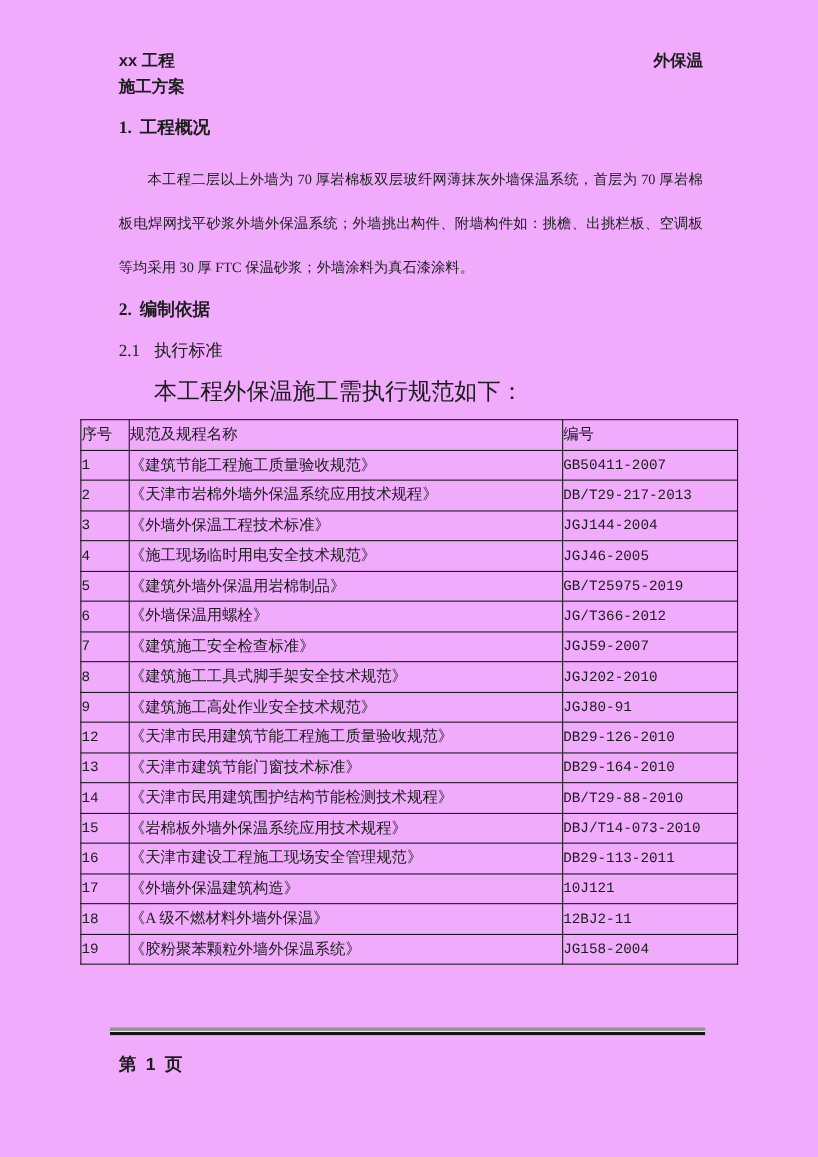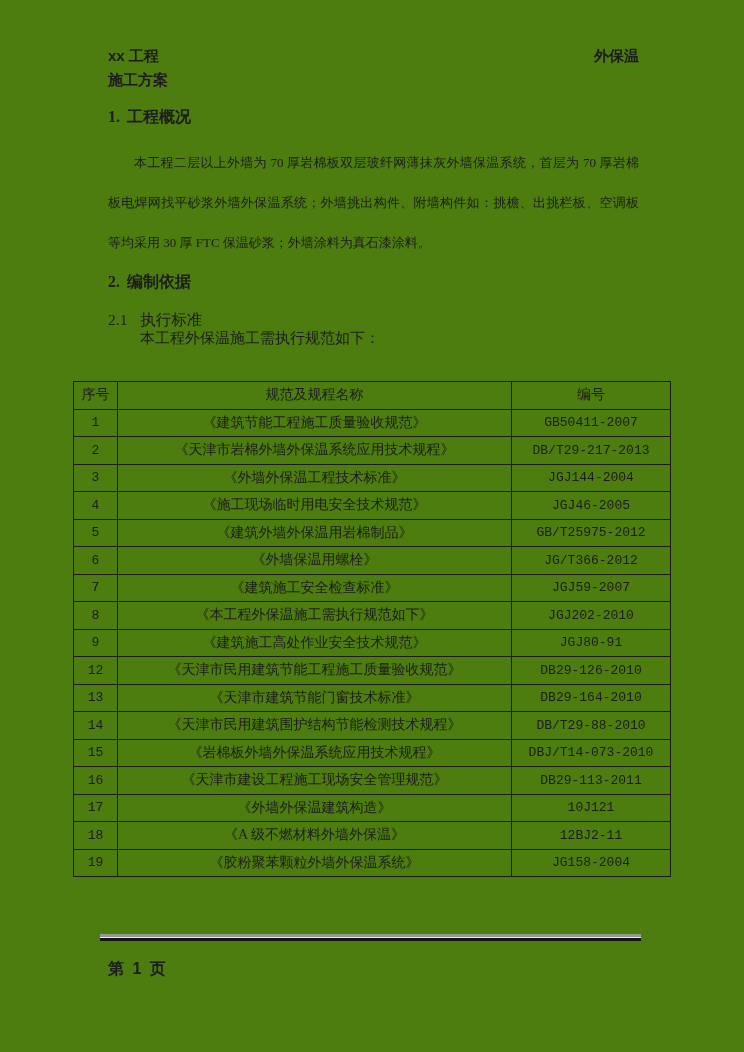--- a/index.html
+++ b/index.html
@@ -2,21 +2,21 @@
 <html><head>
 <meta charset="utf-8">
 <style>
   * { margin: 0; padding: 0; box-sizing: border-box; }
   html, body { background: #e8e8e8; }
   .page {
     position: relative;
     width: 744px;
     height: 1052px;
     margin: 0 auto;
-    background: #4d7c0f;
+    background: #f0abfc;
     color: #1c1c1c;
     font-family: "Liberation Serif", serif;
     overflow: hidden;
   }
   
   .doc-header {
     position: absolute;
     top: 46px; left: 108px; width: 531px;
     display: flex; justify-content: space-between;
     font-family: "Liberation Sans", sans-serif;
@@ -44,37 +44,37 @@
   
   .para {
     position: absolute;
     top: 143px; left: 108px; width: 531px;
     font-size: 13px; line-height: 40px;
     text-align: justify; text-justify: inter-ideograph;
     text-indent: 2em;
   }
   .intro-line {
     position: absolute;
-    top: 327px; left: 140px;
-    font-size: 15px; line-height: 22px; text-align: right;
+    top: 345px; left: 140px;
+    font-size: 21px; line-height: 22px; text-align: right;
   }
   
   .std-table {
     position: absolute;
     top: 381px; left: 73px; width: 597px;
     border-collapse: collapse;
     table-layout: fixed;
     font-size: 14px;
   }
   .std-table th, .std-table td {
     border: 1.6px solid #1b1b1b;
     height: 27.5px;
     padding: 0;
     font-weight: normal;
-    text-align: center;
+    text-align: left;
     vertical-align: middle;
     white-space: nowrap;
     overflow: hidden;
   }
   .col-num  { width: 44px;  padding-left: 7px; }
   .col-name { width: 394px; padding-left: 16px; }
   .col-code { width: 159px; padding-left: 8px; }
   td.col-num, td.col-code {
     font-family: "Liberation Mono", monospace;
     font-size: 13px;
@@ -144,35 +144,35 @@
           <td class="col-code">JGJ144-2004</td>
         </tr>
         <tr>
           <td class="col-num">4</td>
           <td class="col-name">《施工现场临时用电安全技术规范》</td>
           <td class="col-code">JGJ46-2005</td>
         </tr>
         <tr>
           <td class="col-num">5</td>
           <td class="col-name">《建筑外墙外保温用岩棉制品》</td>
-          <td class="col-code">GB/T25975-2012</td>
+          <td class="col-code">GB/T25975-2019</td>
         </tr>
         <tr>
           <td class="col-num">6</td>
           <td class="col-name">《外墙保温用螺栓》</td>
           <td class="col-code">JG/T366-2012</td>
         </tr>
         <tr>
           <td class="col-num">7</td>
           <td class="col-name">《建筑施工安全检查标准》</td>
           <td class="col-code">JGJ59-2007</td>
         </tr>
         <tr>
           <td class="col-num">8</td>
-          <td class="col-name">《本工程外保温施工需执行规范如下》</td>
+          <td class="col-name">《建筑施工工具式脚手架安全技术规范》</td>
           <td class="col-code">JGJ202-2010</td>
         </tr>
         <tr>
           <td class="col-num">9</td>
           <td class="col-name">《建筑施工高处作业安全技术规范》</td>
           <td class="col-code">JGJ80-91</td>
         </tr>
         <tr>
           <td class="col-num">12</td>
           <td class="col-name">《天津市民用建筑节能工程施工质量验收规范》</td>

